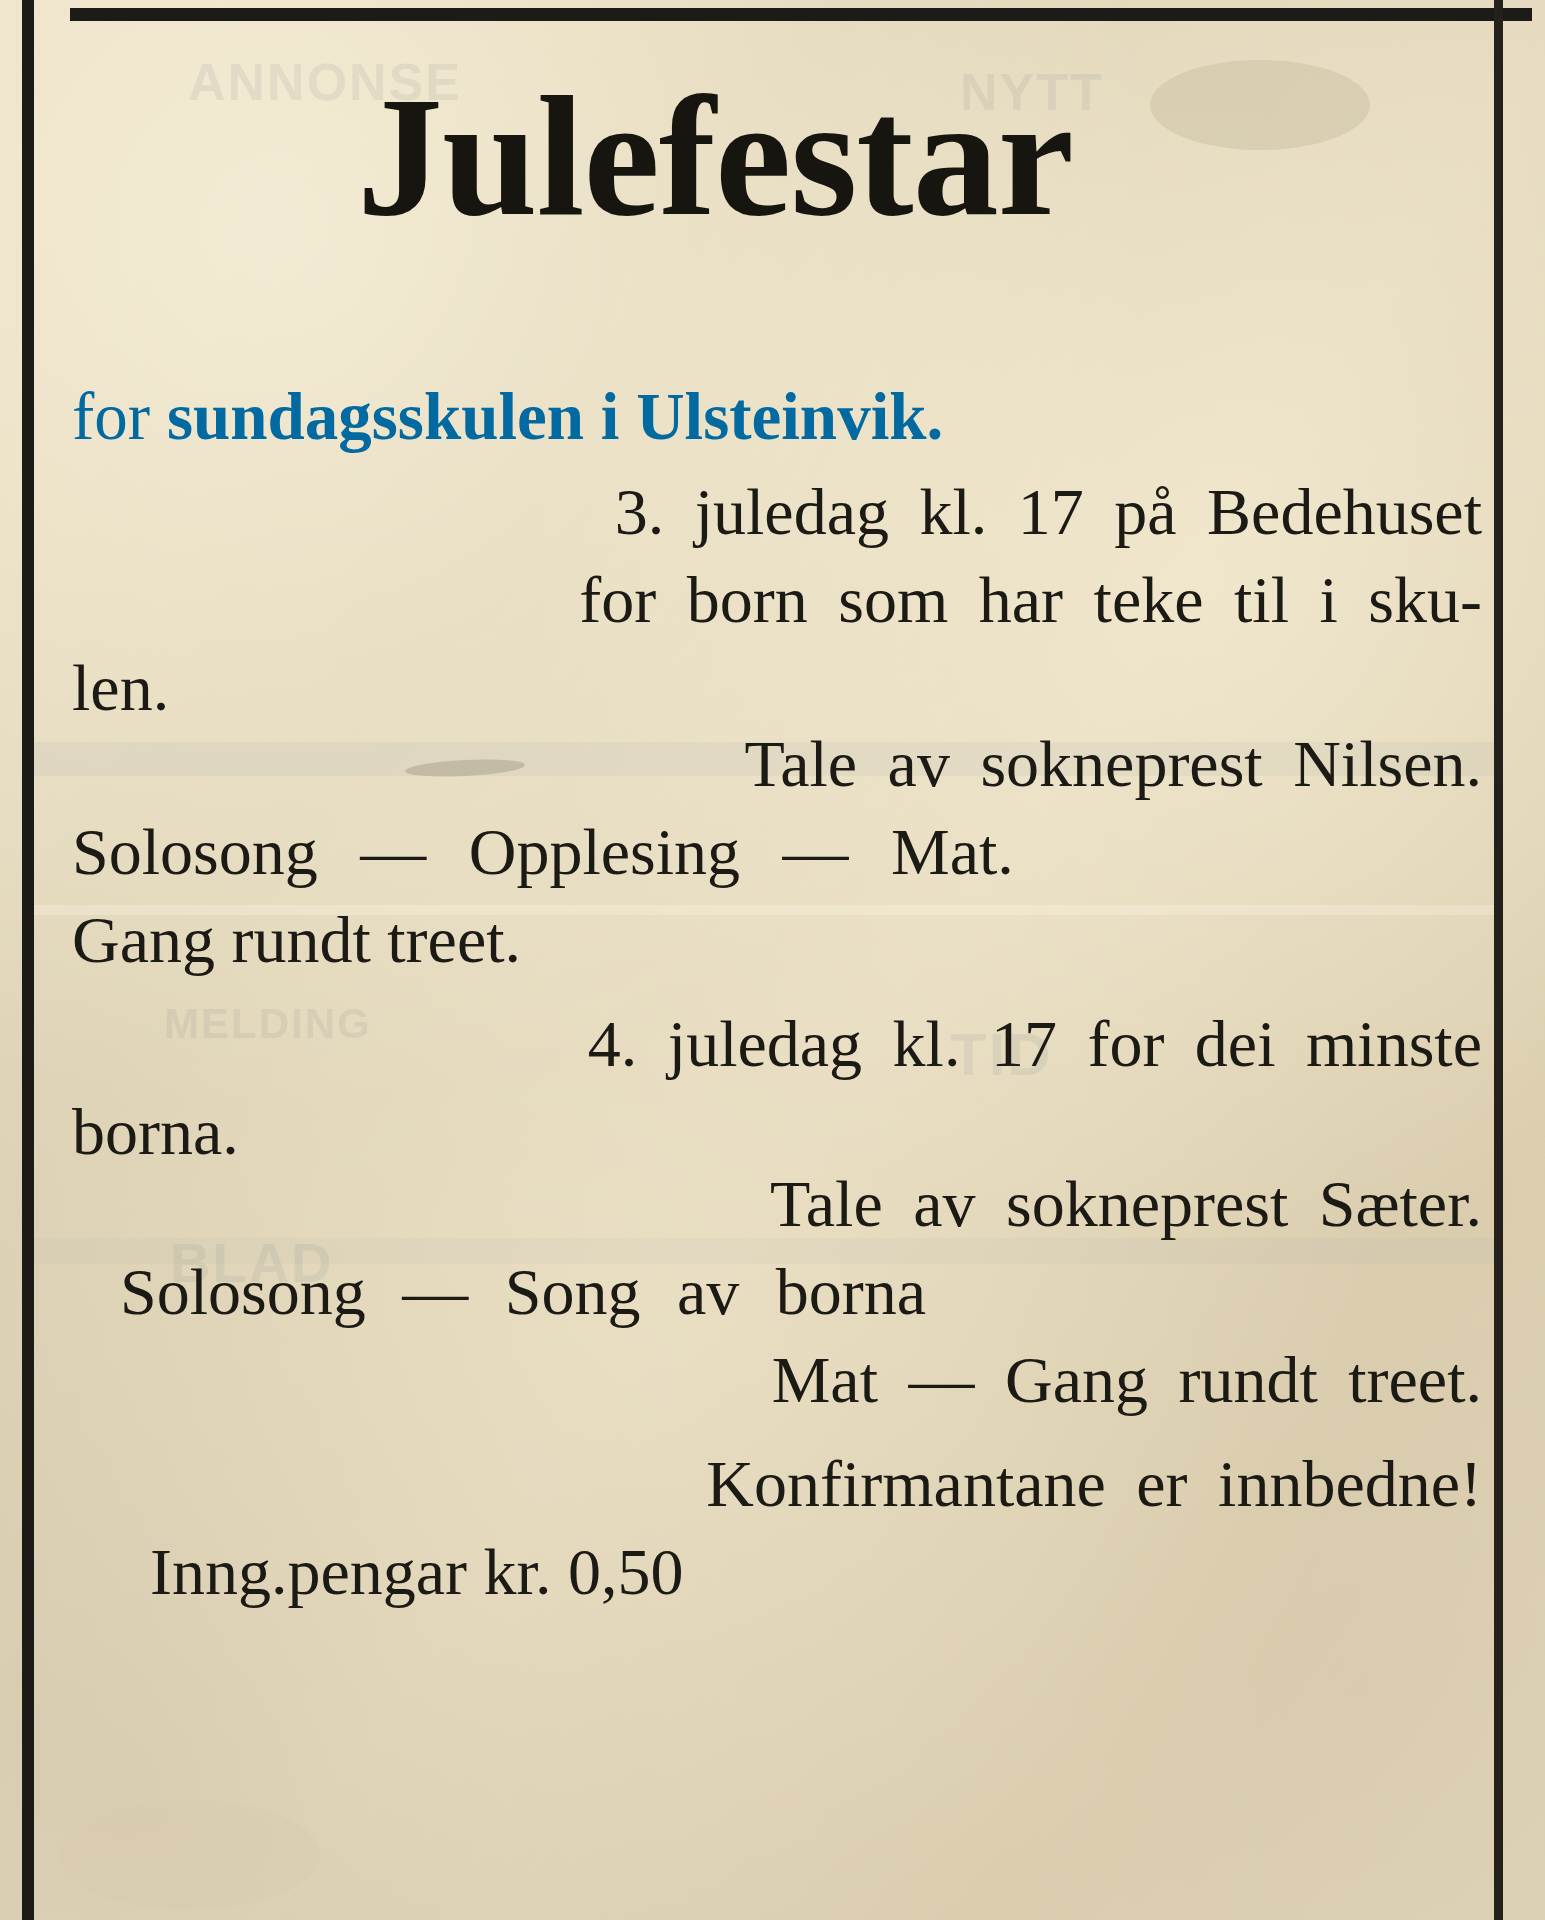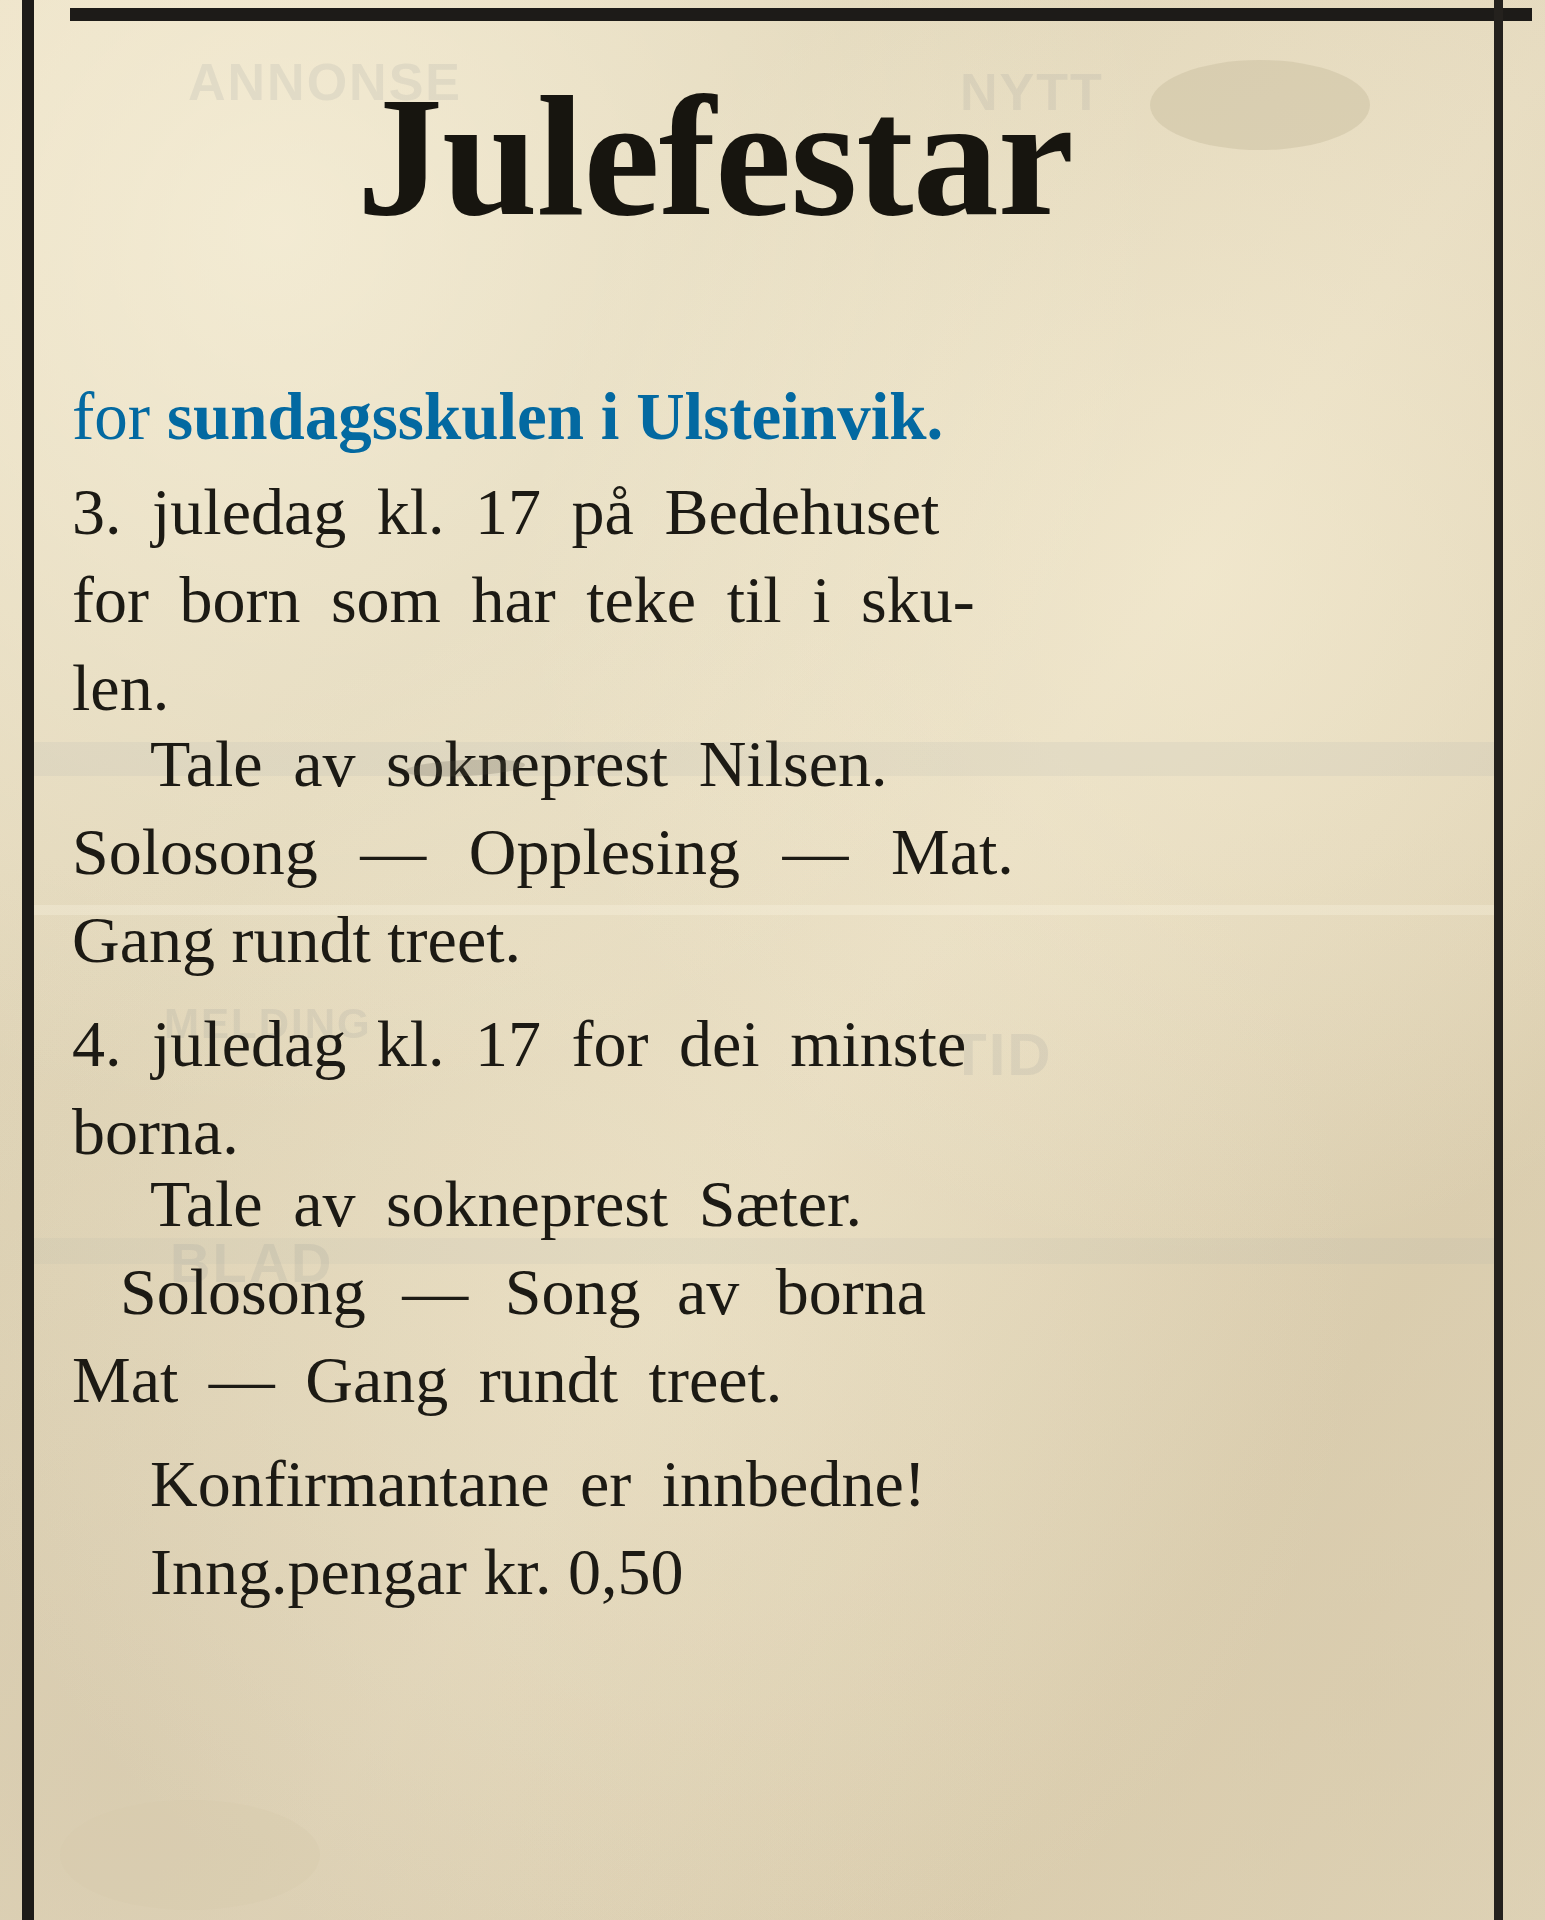--- a/index.html
+++ b/index.html
@@ -105,21 +105,21 @@
   }
 
   .blk1 { top: 468px; }
   .blk2 { top: 720px; }
   .blk3 { top: 1000px; }
   .blk4 { top: 1160px; }
   .blk5 { top: 1440px; }
 
   .line { white-space: nowrap; display: block; }
   .indent { padding-left: 78px; }
-  .spread { word-spacing: 14px; }
+  .spread { word-spacing: 14px; text-align: right; }
   .spread2 { word-spacing: 26px; }
   .spread3 { word-spacing: 20px; margin-left: 48px; }
 
   
   .band {
     position: absolute;
     left: 34px;
     width: 1460px;
     pointer-events: none;
   }

